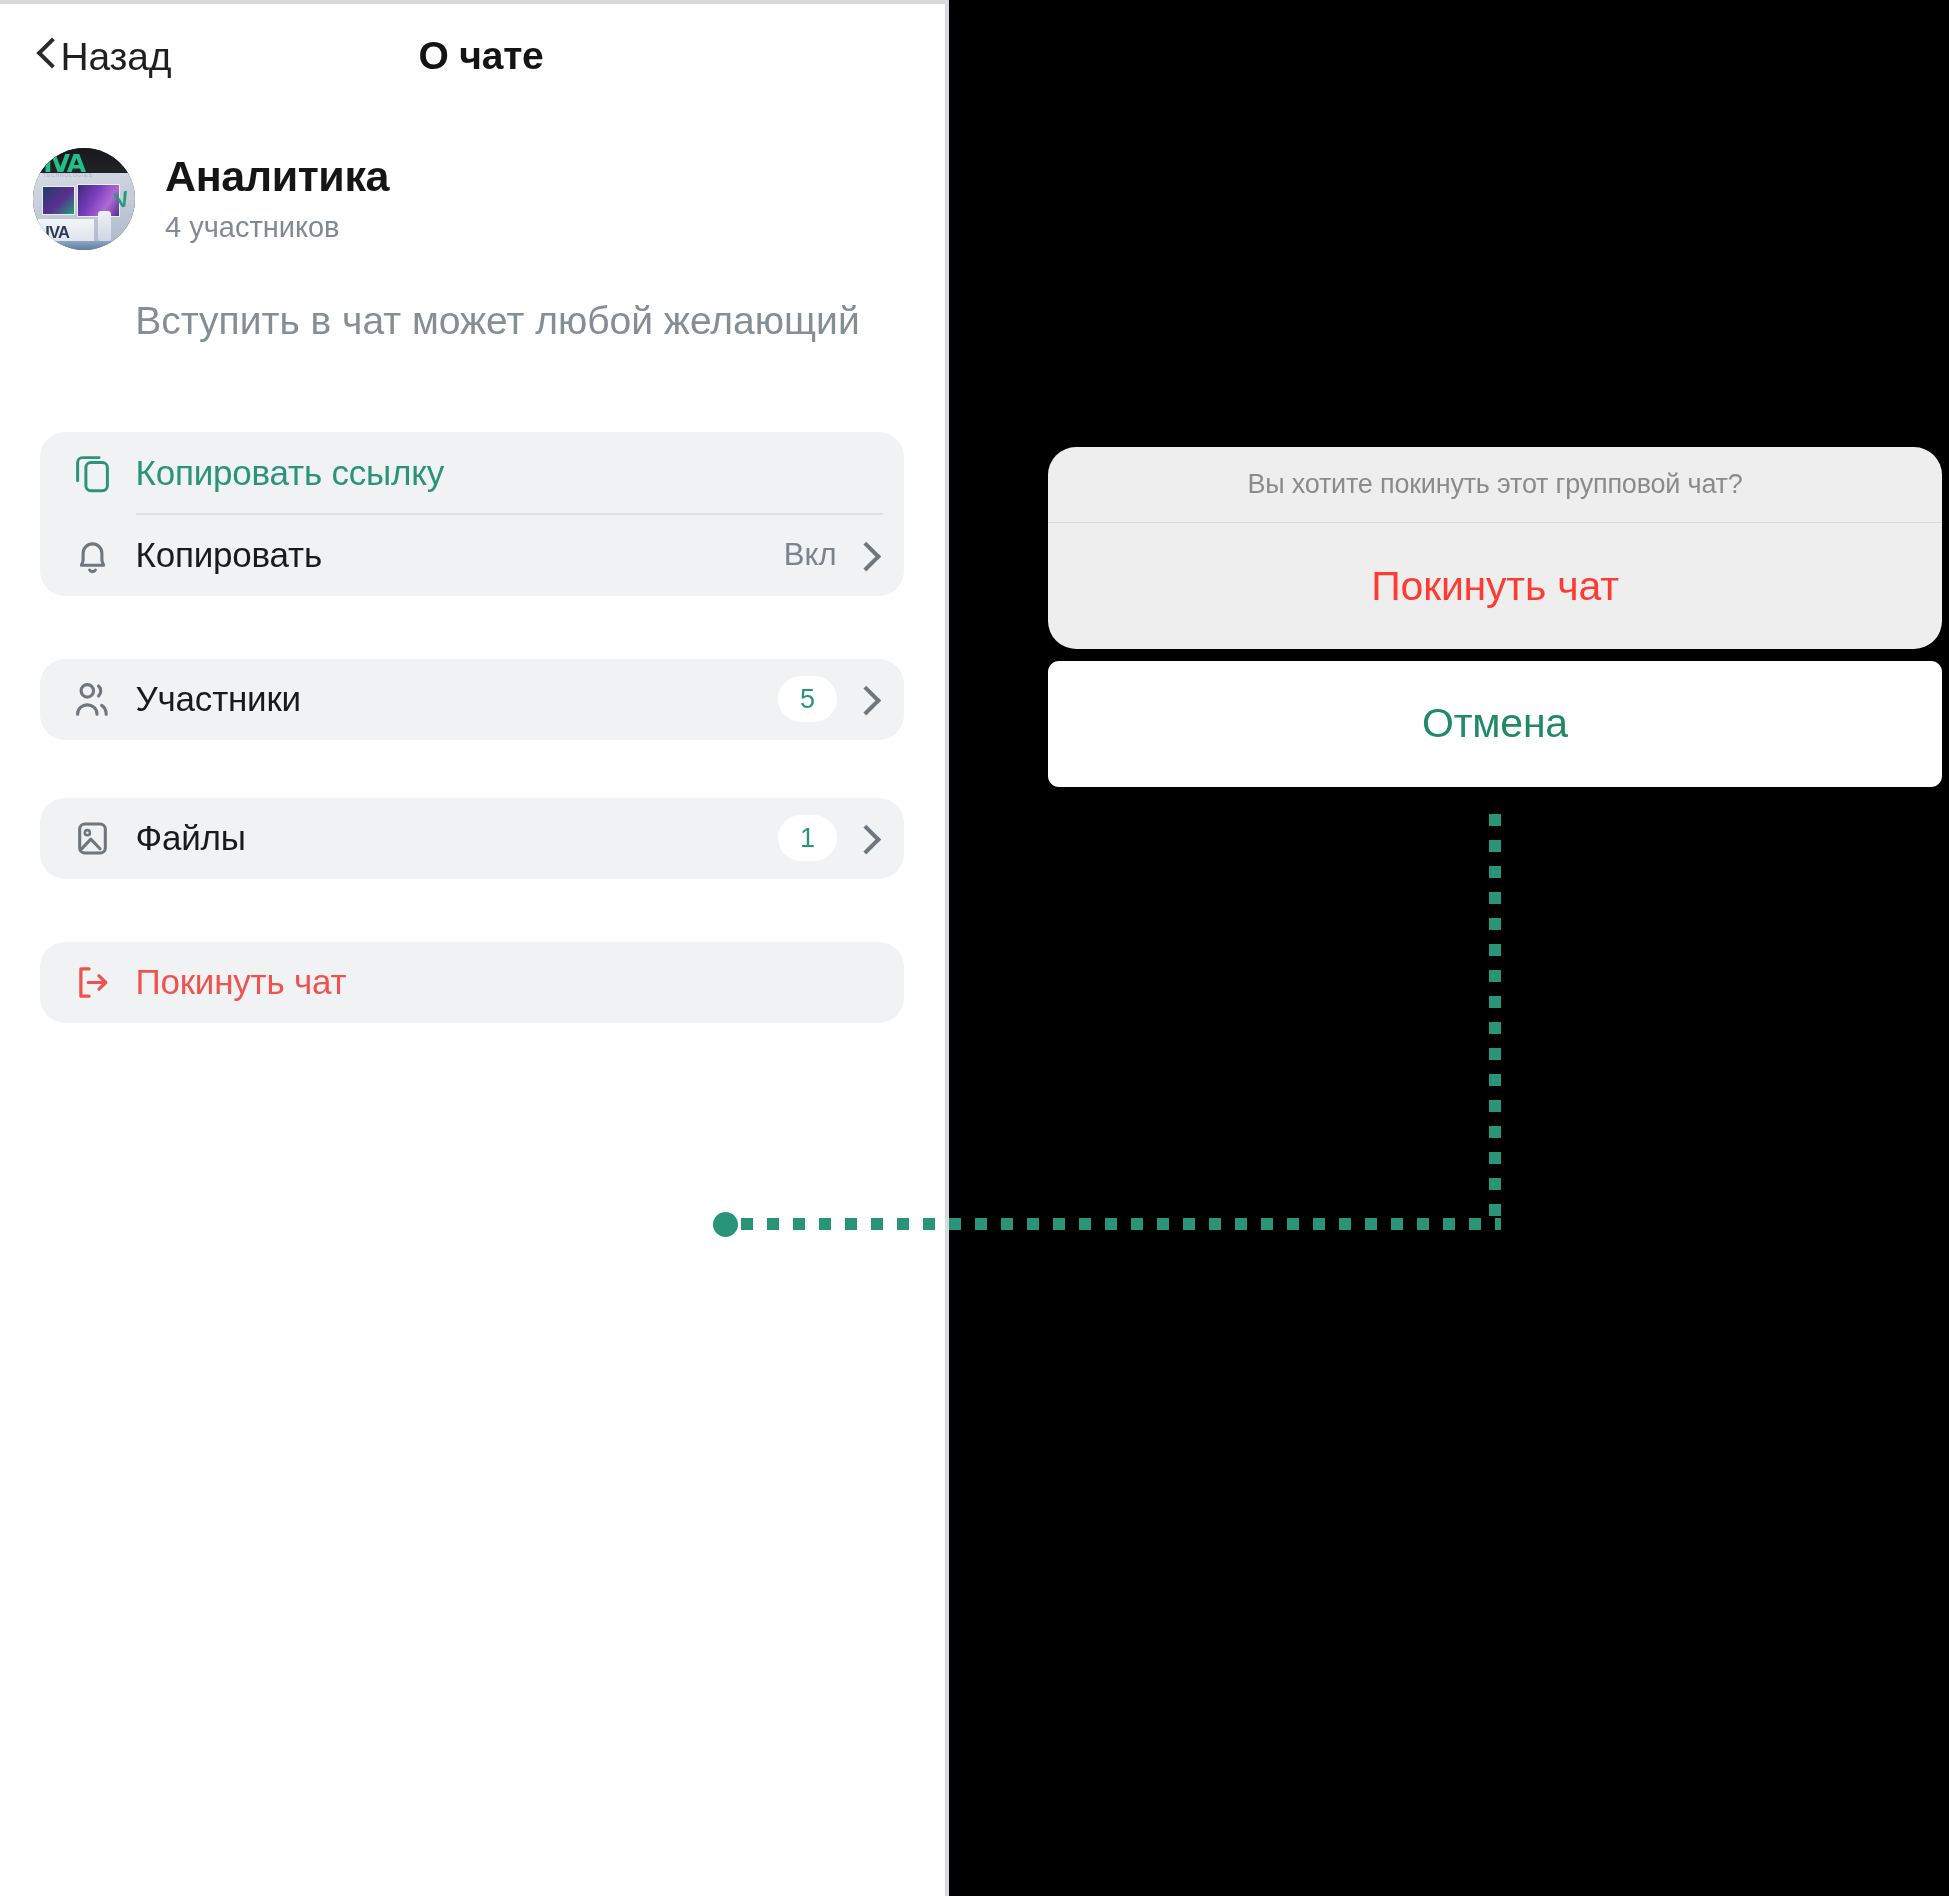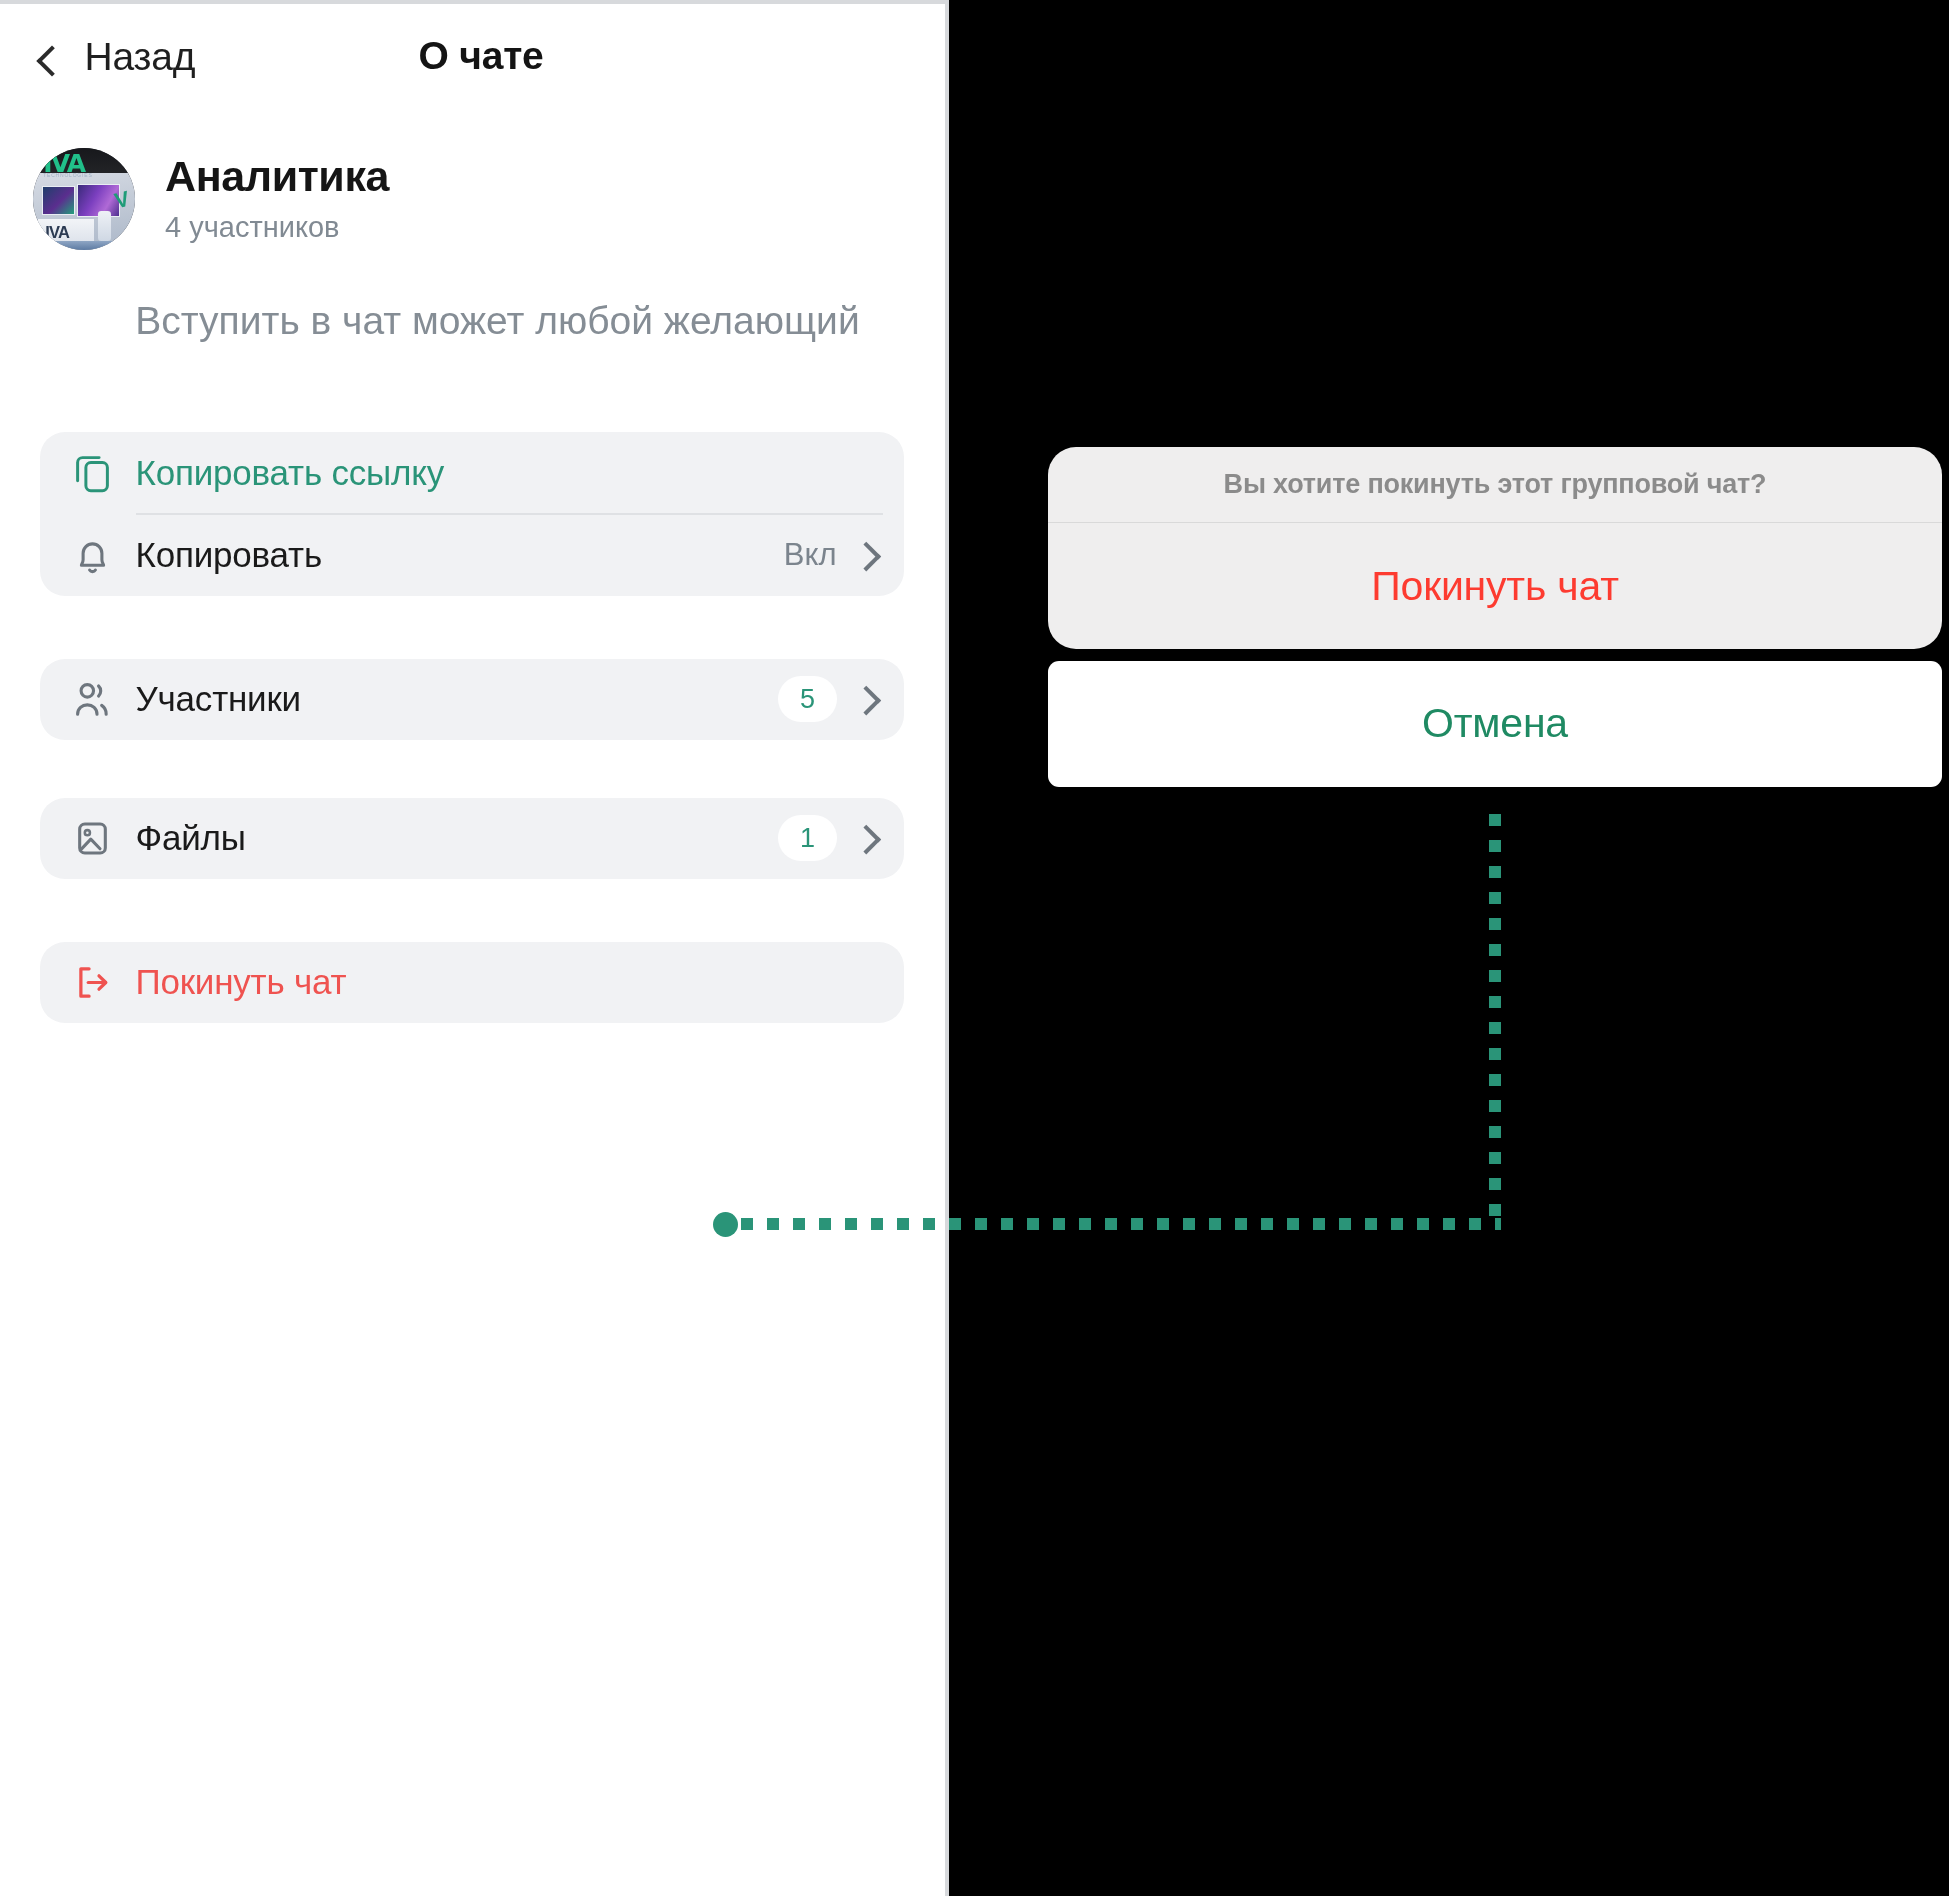--- a/index.html
+++ b/index.html
@@ -32,22 +32,22 @@
   
   #nav-bar {
     position: relative;
     height: 122px;
   }
   #back-button {
     position: absolute;
     left: 36px;
     top: 31px;
     display: flex;
-    align-items: flex-end;
-    gap: 27px;
+    align-items: flex-start;
+    gap: 3px;
     cursor: pointer;
   }
   .chev-left {
     width: 21.5px;
     height: 36px;
     position: relative;
   }
   .chev-left::before {
     content: "";
     position: absolute;
@@ -291,21 +291,20 @@
     display: flex;
     align-items: center;
     justify-content: center;
     font-size: 27px;
     color: #8b8b8b;
     letter-spacing: -0.2px;
     border-bottom: 1.7px solid #d9d9d9;
     text-align: center;
     padding: 0 33px;
     box-sizing: border-box;
-    font-weight: bold;
   }
   #sheet-destructive {
     height: 126px;
     display: flex;
     align-items: center;
     justify-content: center;
     font-size: 41px;
     color: #fd3b30;
     cursor: pointer;
     letter-spacing: -0.2px;

